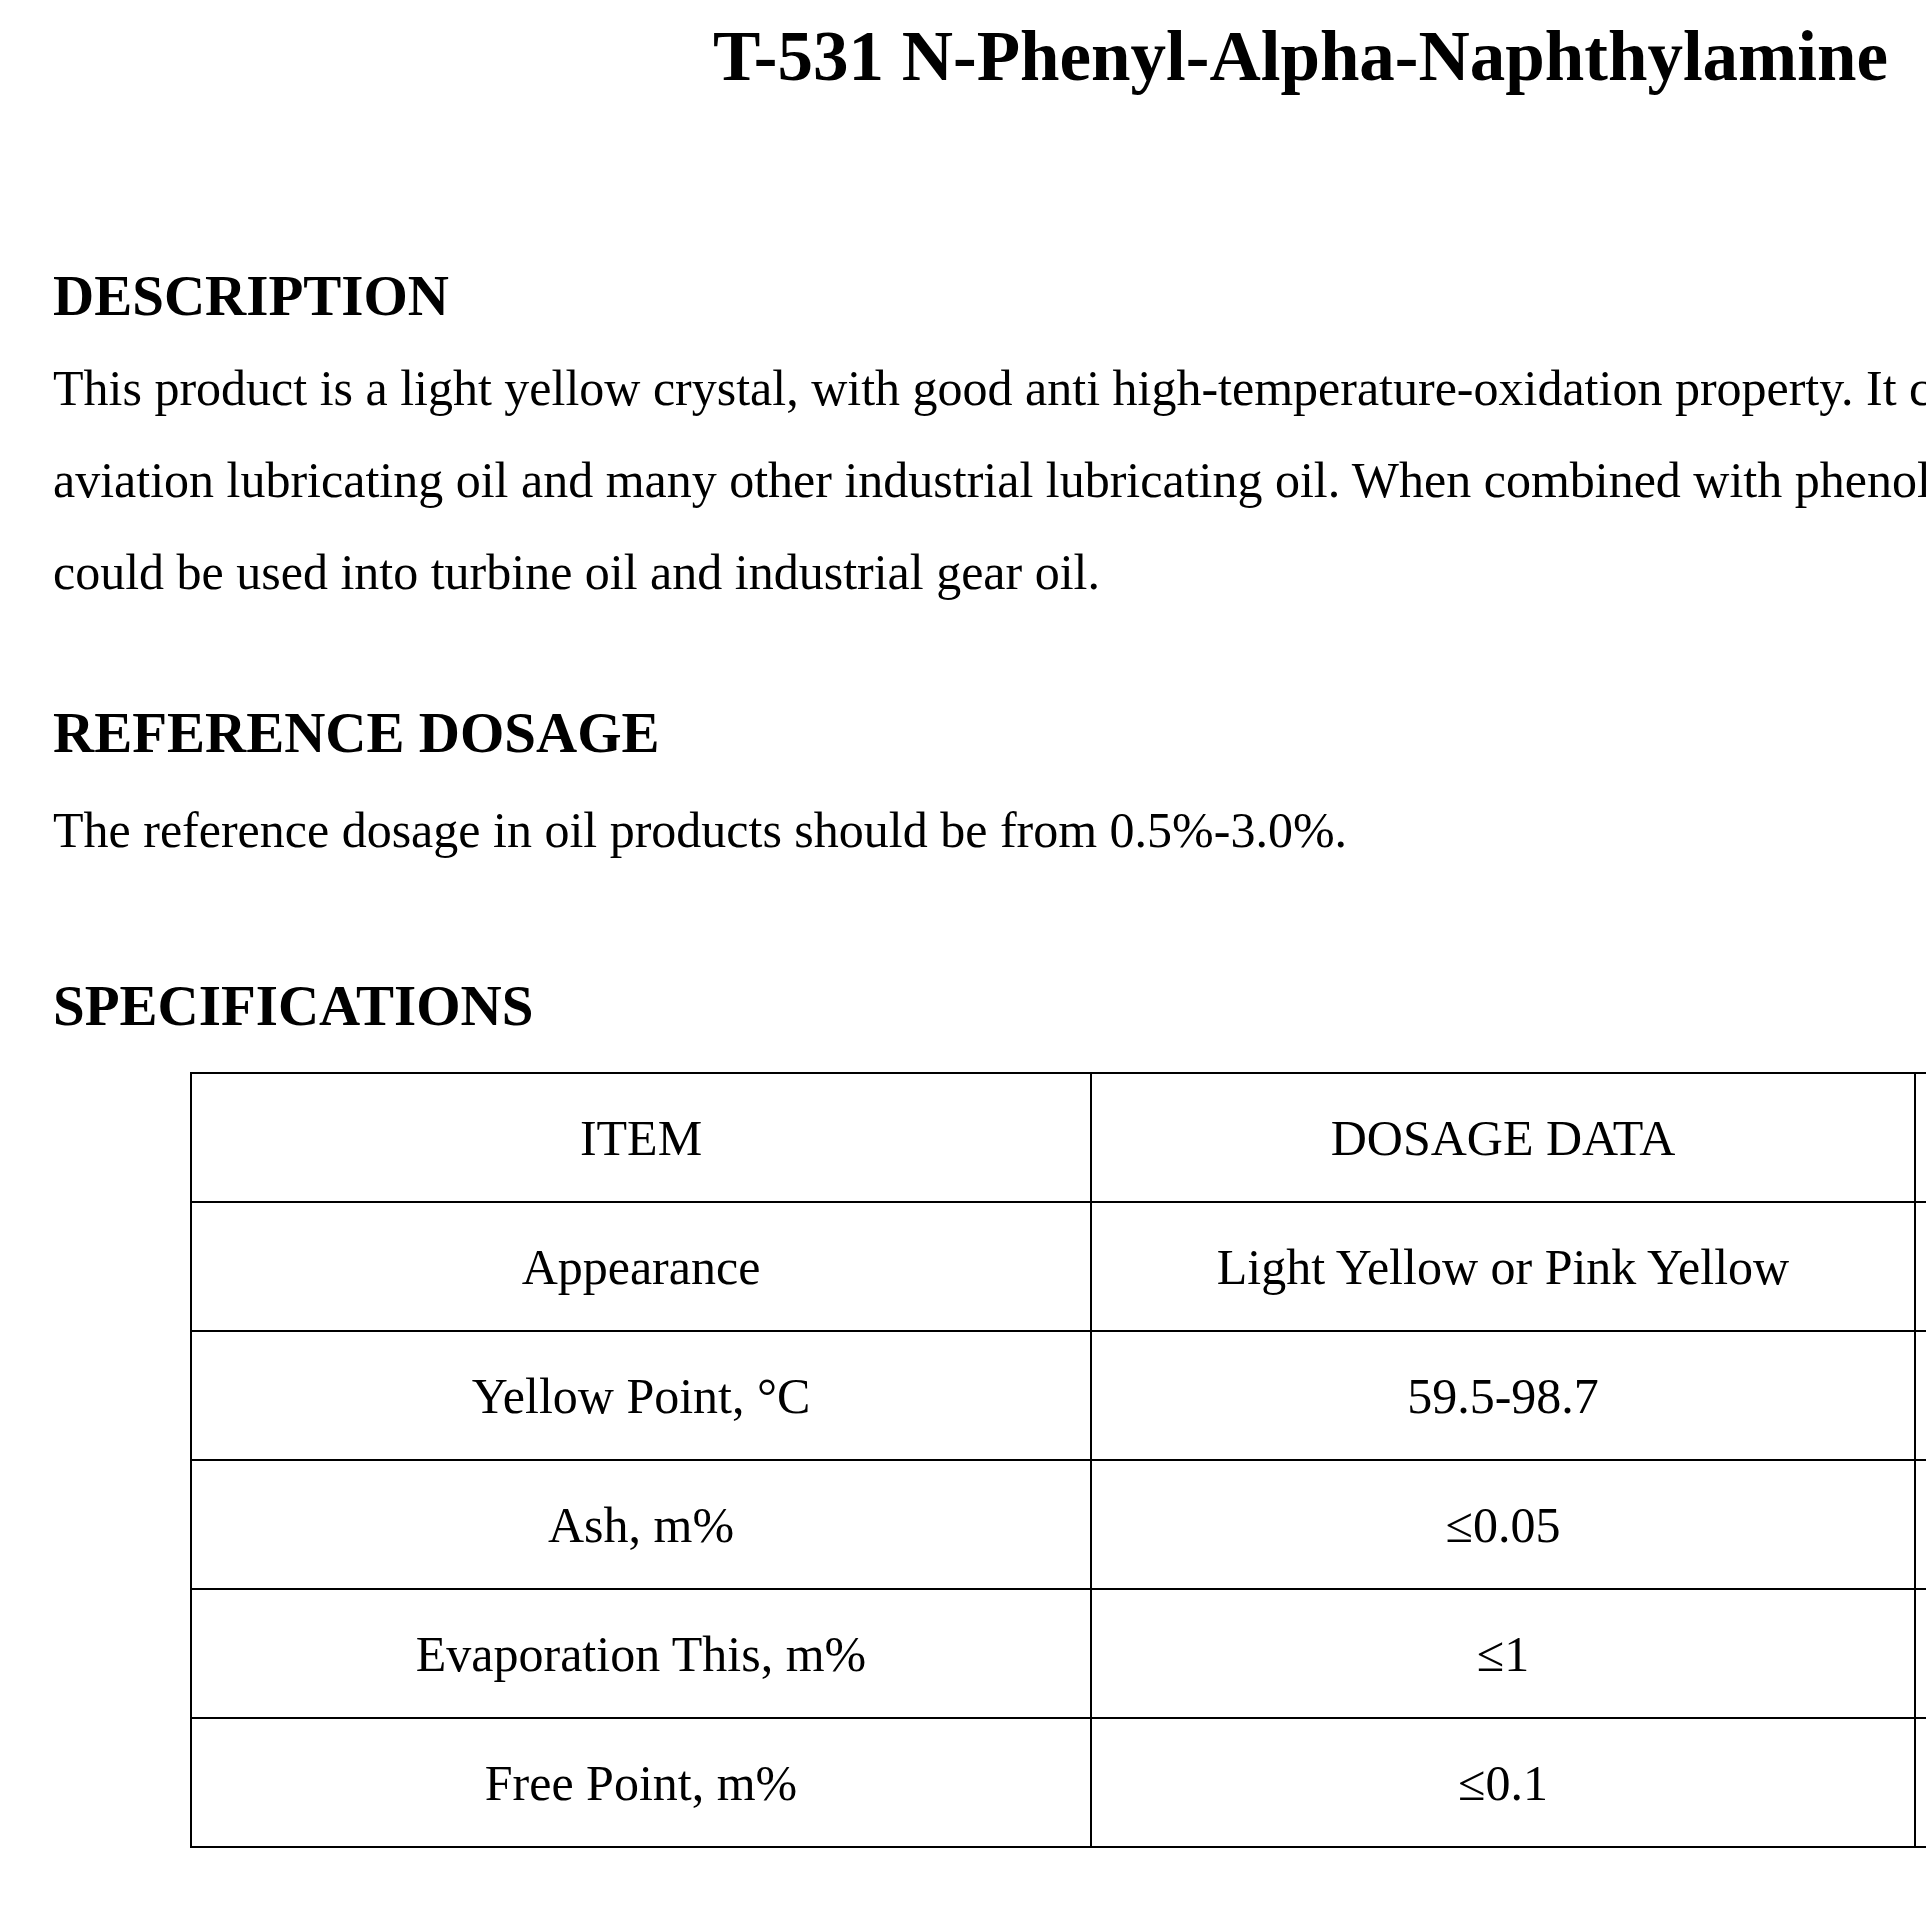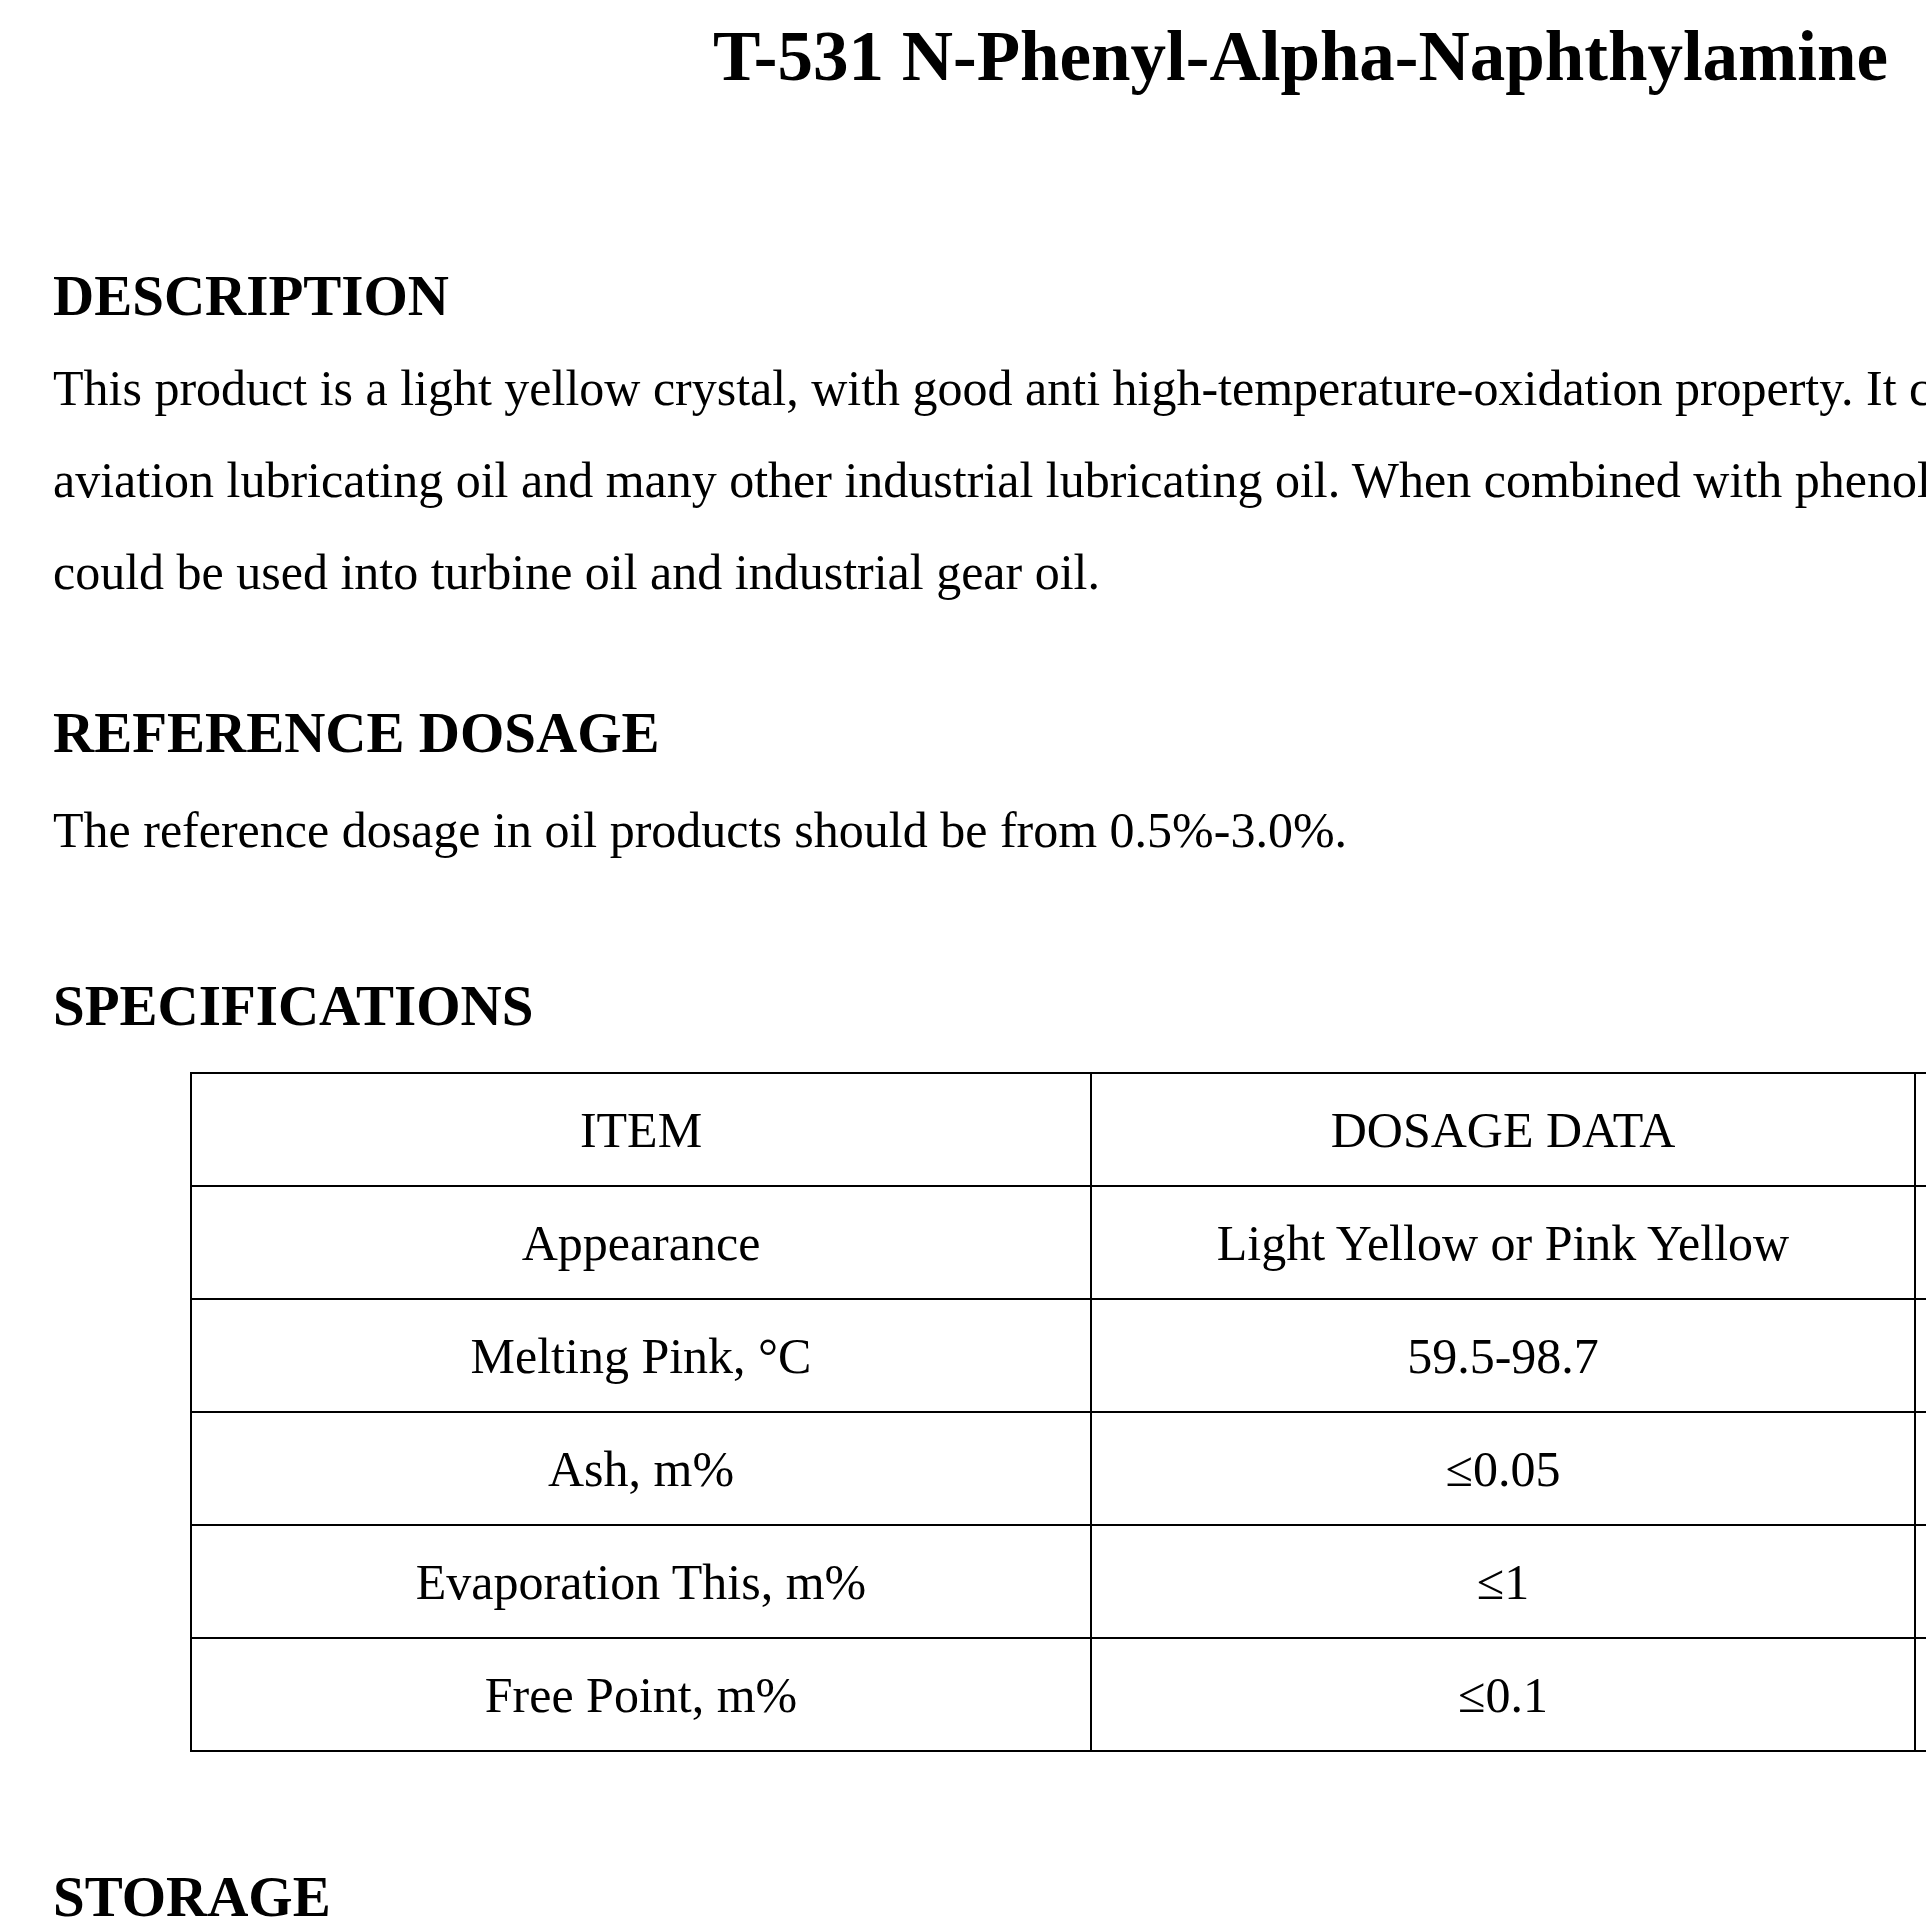--- a/index.html
+++ b/index.html
@@ -60,21 +60,21 @@
   table.spec-table col.c2 { width: 824px; }
   table.spec-table col.c3 { width: 495px; }
   table.spec-table th,
   table.spec-table td {
     border: 2.7px solid #000000;
     height: 95px;
     text-align: center;
     vertical-align: middle;
     font-size: 50px;
     font-weight: normal;
-    padding: 8px;
+    padding: 16px;
     white-space: nowrap;
   }
 </style>
 </head>
 <body>
 
 <div class="page">
 
   <h1 class="doc-title">T-531 N-Phenyl-Alpha-Naphthylamine</h1>
 
@@ -102,21 +102,21 @@
         <th>ITEM</th>
         <th>DOSAGE DATA</th>
         <th>TEST METHOD</th>
       </tr>
       <tr>
         <td>Appearance</td>
         <td>Light Yellow or Pink Yellow</td>
         <td>Visual</td>
       </tr>
       <tr>
-        <td>Melting Pink, °C</td>
+        <td>Yellow Point, °C</td>
         <td>59.5-98.7</td>
         <td>GB/T617</td>
       </tr>
       <tr>
         <td>Ash, m%</td>
         <td>≤0.05</td>
         <td>GB/T508</td>
       </tr>
       <tr>
         <td>Evaporation This, m%</td>

